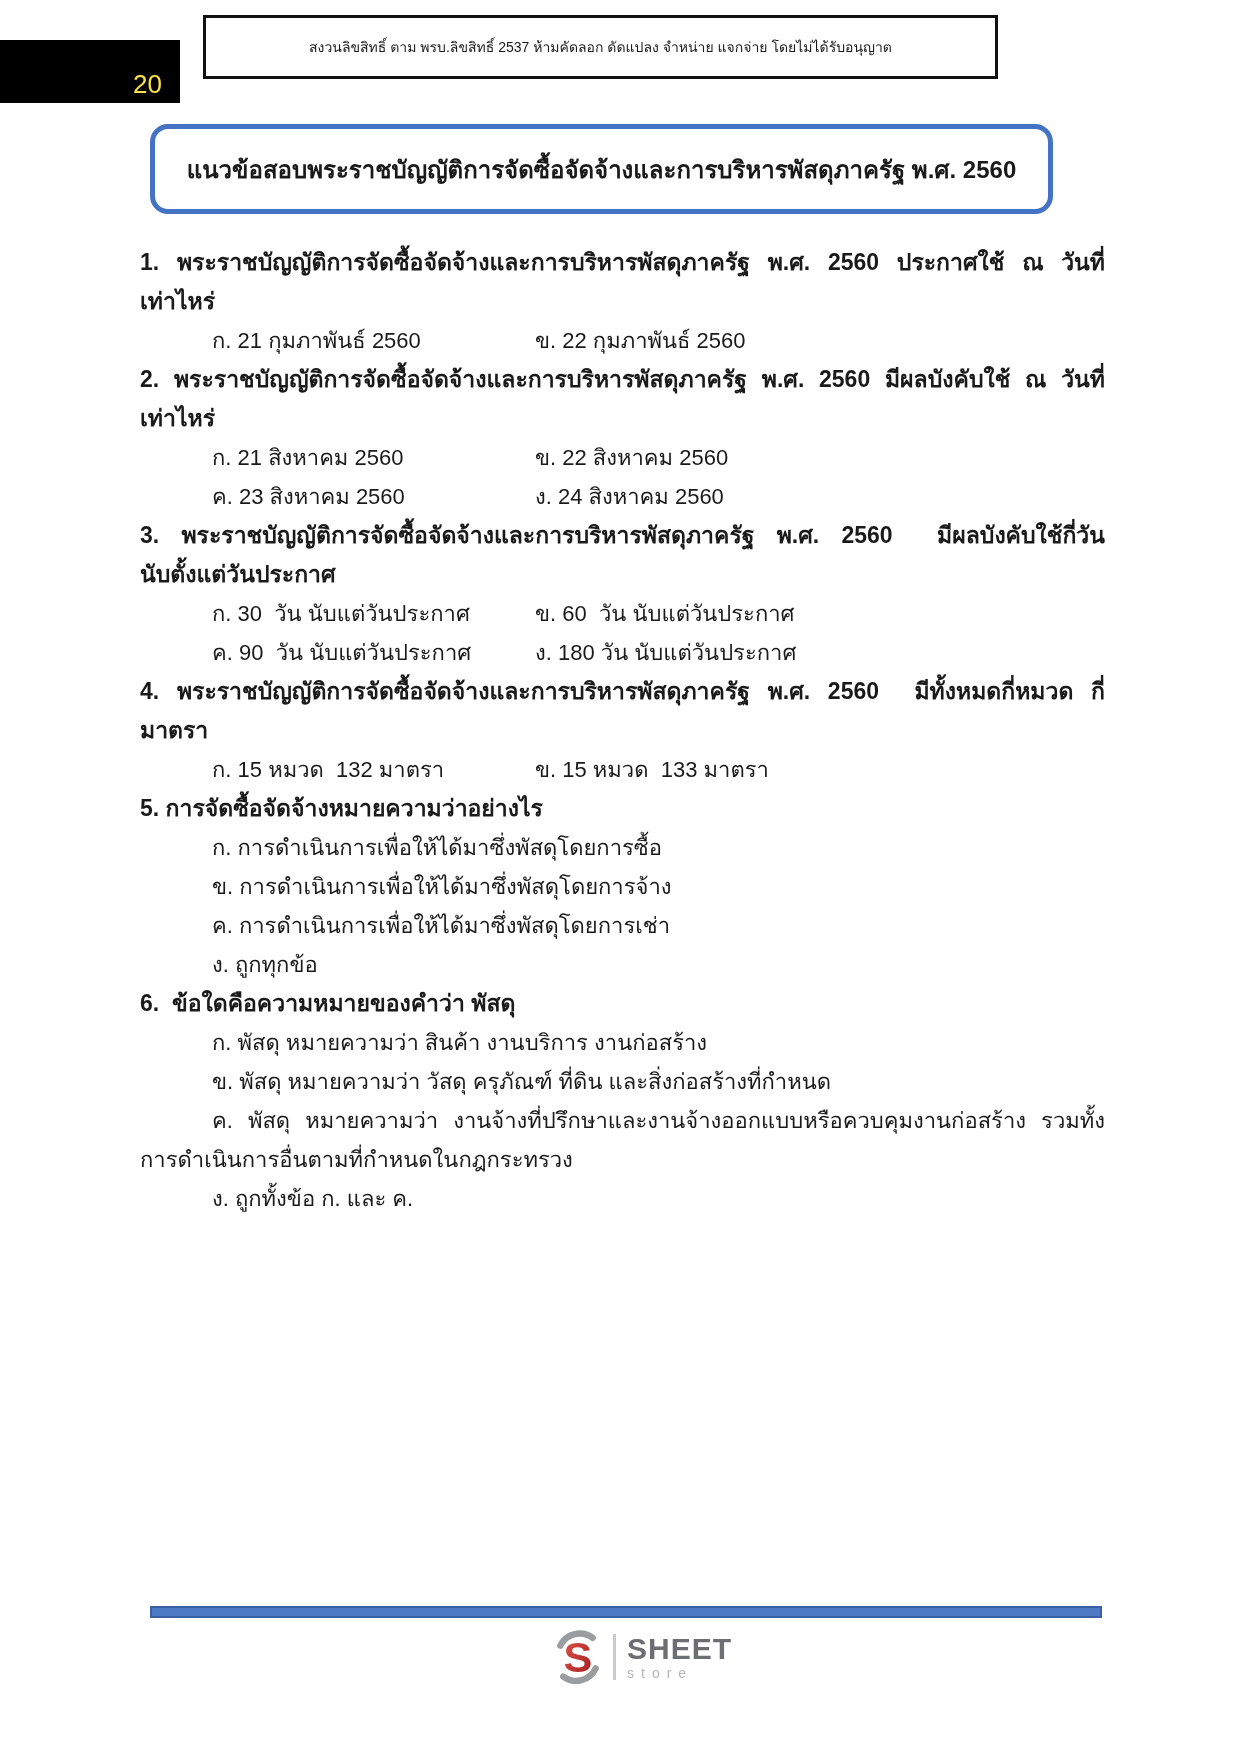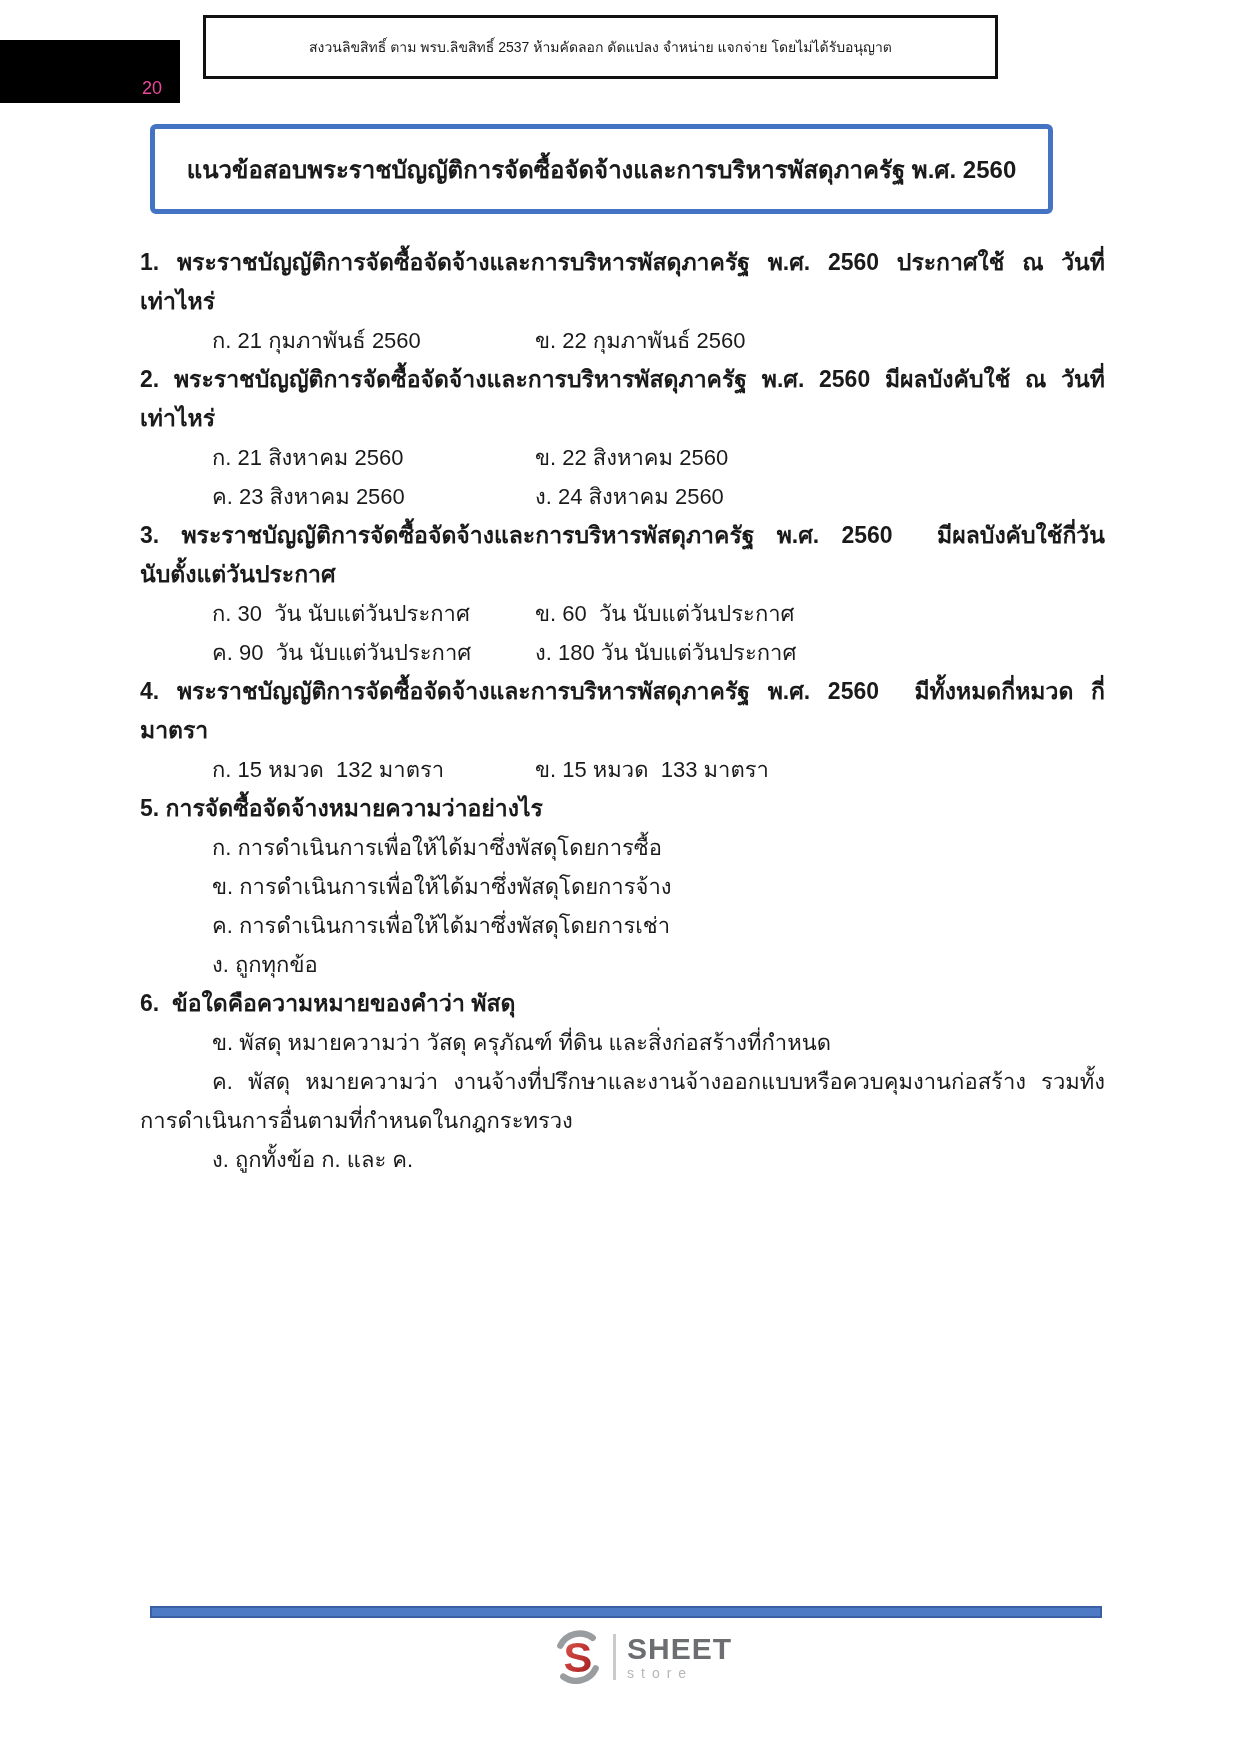--- a/index.html
+++ b/index.html
@@ -5,30 +5,30 @@
   html,body{margin:0;padding:0;}
   body{
     width:1240px;height:1755px;position:relative;background:#ffffff;
     font-family:"Liberation Sans","DejaVu Sans",sans-serif;color:#1a1a1a;overflow:hidden;
   }
   
   .page-num-box{
     position:absolute;left:0;top:40px;width:180px;height:63px;background:#000;
     display:flex;align-items:flex-end;justify-content:flex-end;padding:0 18px 6px 0;box-sizing:border-box;
   }
-  .page-num-box span{color:#ec4899;font-size:18px;line-height:1;margin-top:20px;}
+  .page-num-box span{color:#fde047;font-size:26px;line-height:1;margin-top:20px;}
   .copyright-box{
     position:absolute;left:203px;top:15px;width:795px;height:64px;
     border:3px solid #111;box-sizing:border-box;background:#fff;
     display:flex;align-items:center;justify-content:center;
     font-size:14px;white-space:nowrap;
   }
   .title-box{
     position:absolute;left:150px;top:124px;width:903px;height:90px;
-    border:5px solid #4573c4;border-radius:6px;box-sizing:border-box;background:#fff;
+    border:5px solid #4573c4;border-radius:18px;box-sizing:border-box;background:#fff;
     display:flex;align-items:center;justify-content:center;
     font-size:24px;font-weight:bold;
   }
   
   .content{position:absolute;left:140px;top:243px;width:965px;}
   .line{line-height:39px;font-size:23px;white-space:pre-wrap;}
   .q-line{font-weight:bold;}
   .justify{text-align:justify;text-align-last:justify;}
   .choice-line{font-size:22px;}
   .indent{padding-left:72px;}
@@ -105,20 +105,21 @@
     </div>
     <div>
       <div class="line q-line">5. การจัดซื้อจัดจ้างหมายความว่าอย่างไร</div>
       <div class="line choice-line indent">ก. การดำเนินการเพื่อให้ได้มาซึ่งพัสดุโดยการซื้อ</div>
       <div class="line choice-line indent">ข. การดำเนินการเพื่อให้ได้มาซึ่งพัสดุโดยการจ้าง</div>
       <div class="line choice-line indent">ค. การดำเนินการเพื่อให้ได้มาซึ่งพัสดุโดยการเช่า</div>
       <div class="line choice-line indent">ง. ถูกทุกข้อ</div>
     </div>
     <div>
       <div class="line q-line">6.  ข้อใดคือความหมายของคำว่า พัสดุ</div>
+      <div class="line choice-line indent">ก. พัสดุ หมายความว่า สินค้า งานบริการ งานก่อสร้าง</div>
       <div class="line choice-line indent">ข. พัสดุ หมายความว่า วัสดุ ครุภัณฑ์ ที่ดิน และสิ่งก่อสร้างที่กำหนด</div>
       <div class="line choice-line indent justify">ค. พัสดุ หมายความว่า งานจ้างที่ปรึกษาและงานจ้างออกแบบหรือควบคุมงานก่อสร้าง รวมทั้ง</div>
       <div class="line choice-line">การดำเนินการอื่นตามที่กำหนดในกฎกระทรวง</div>
       <div class="line choice-line indent">ง. ถูกทั้งข้อ ก. และ ค.</div>
     </div>
   </div>
 
 <div class="footer-bar"></div>
 
 <div class="logo">

